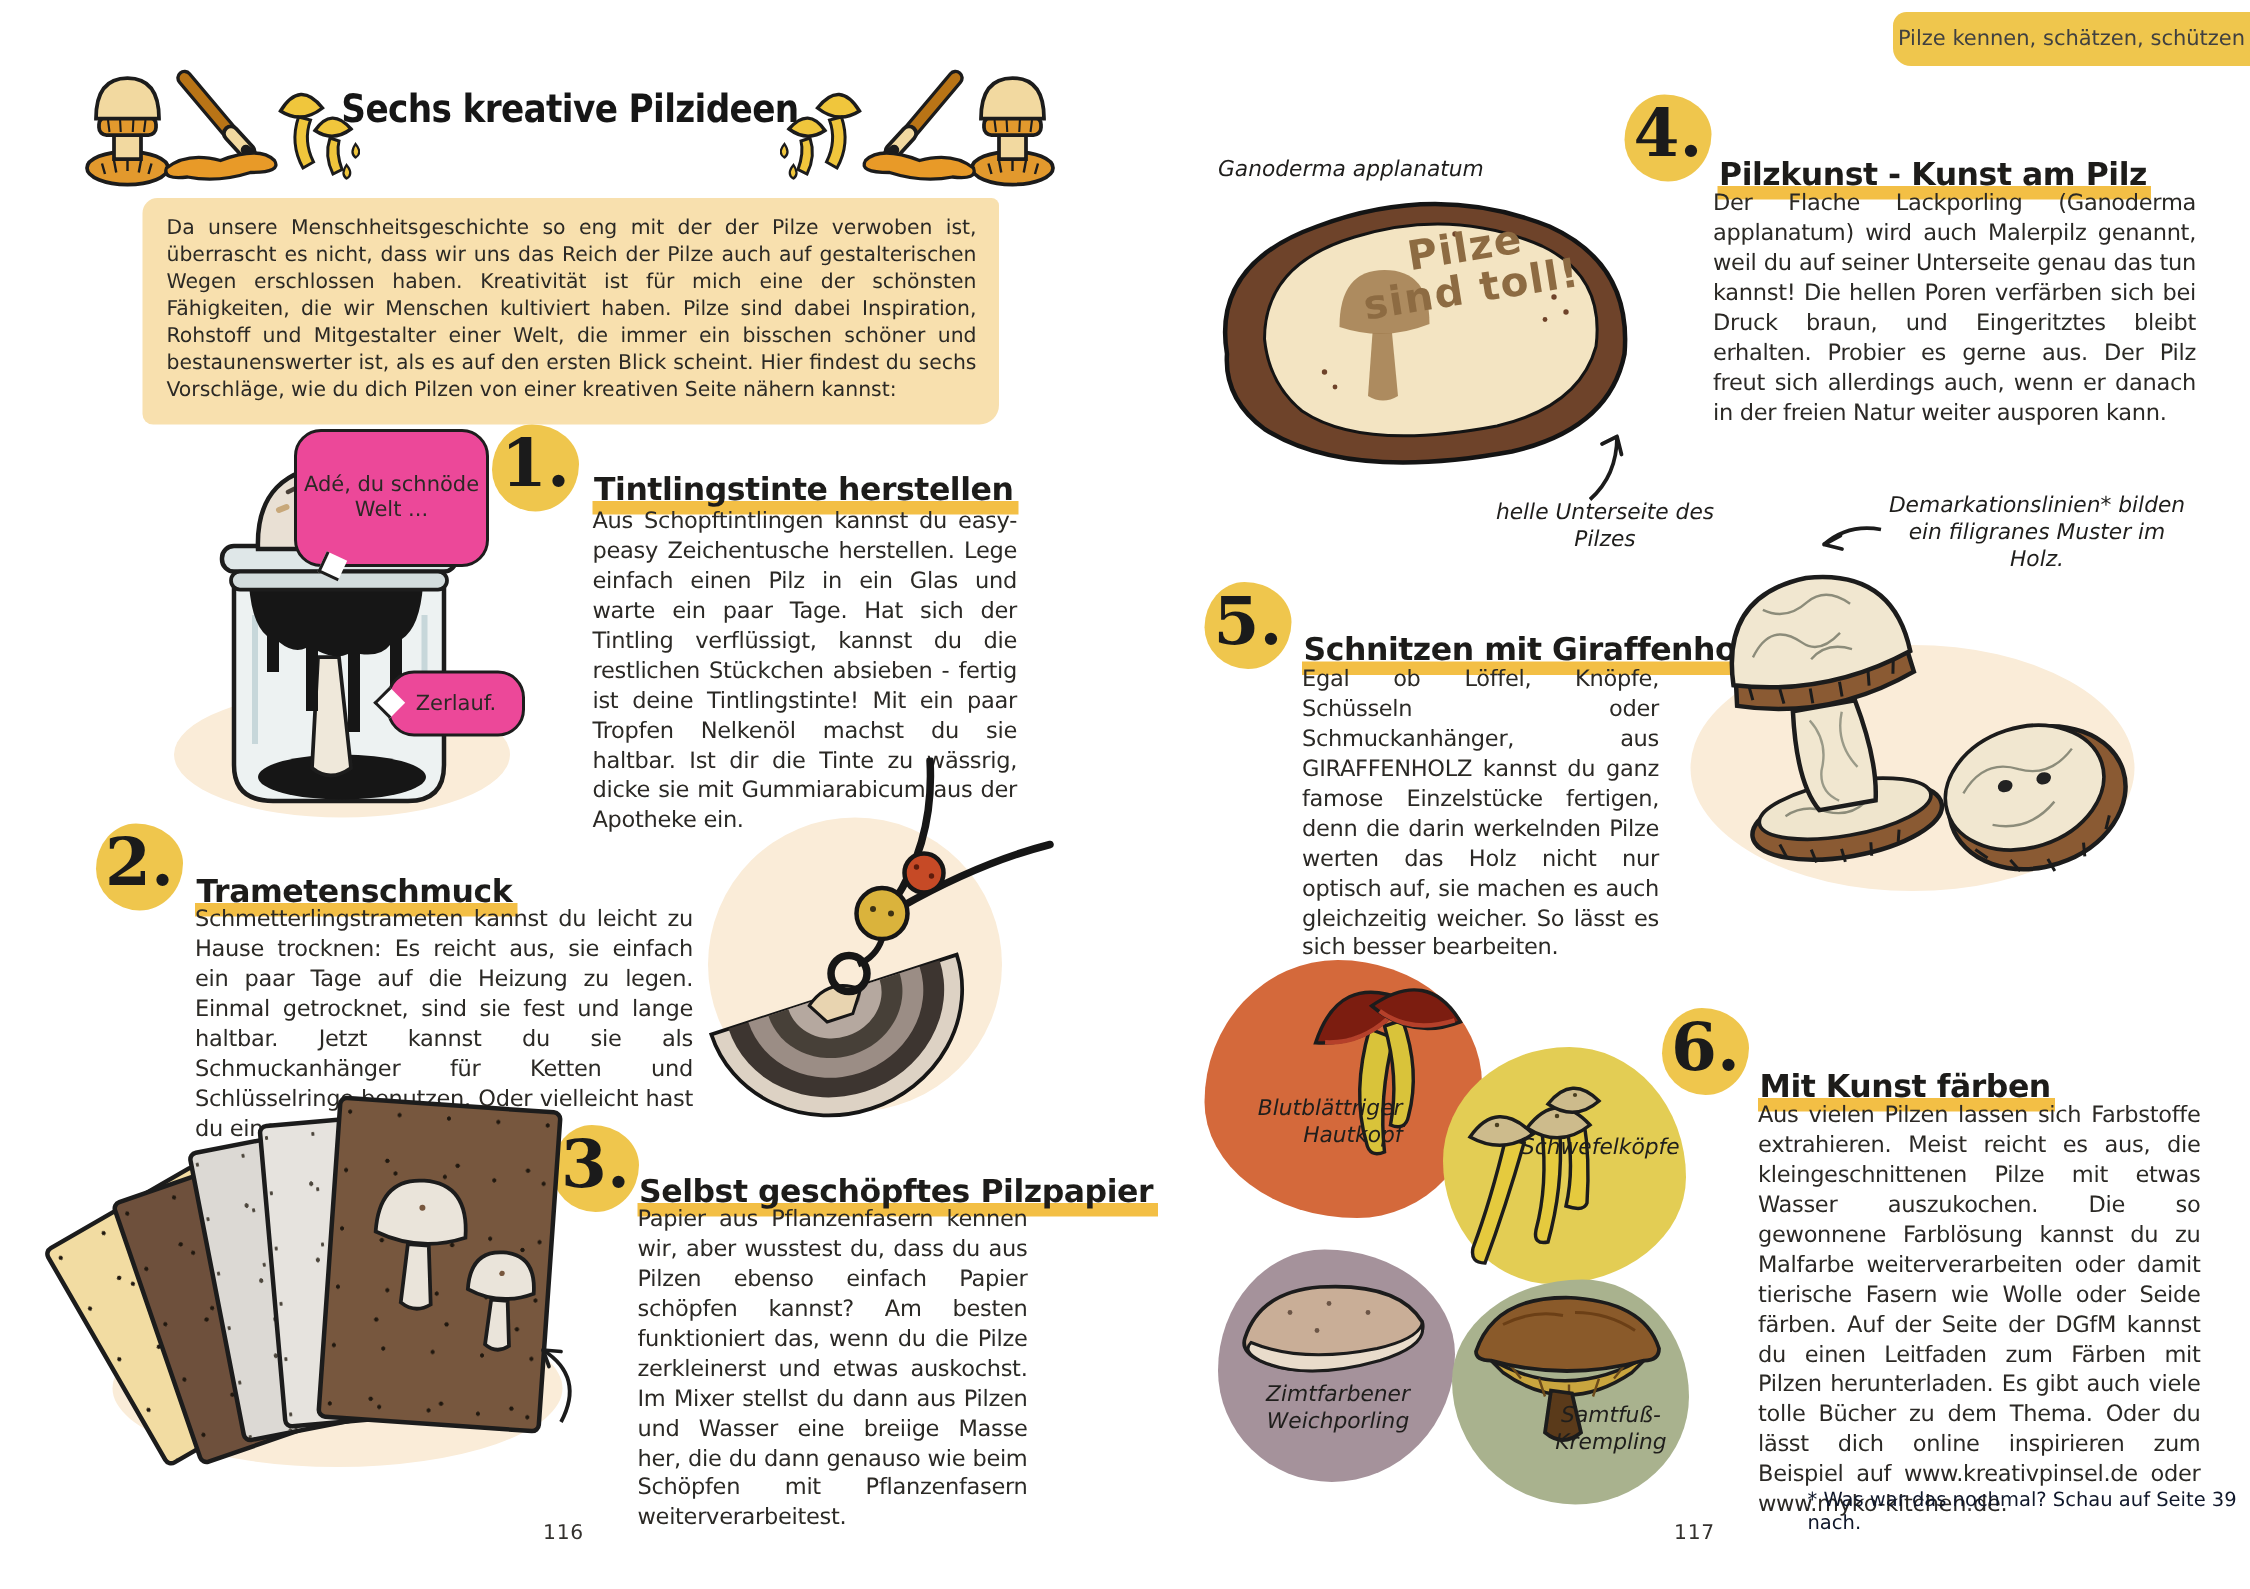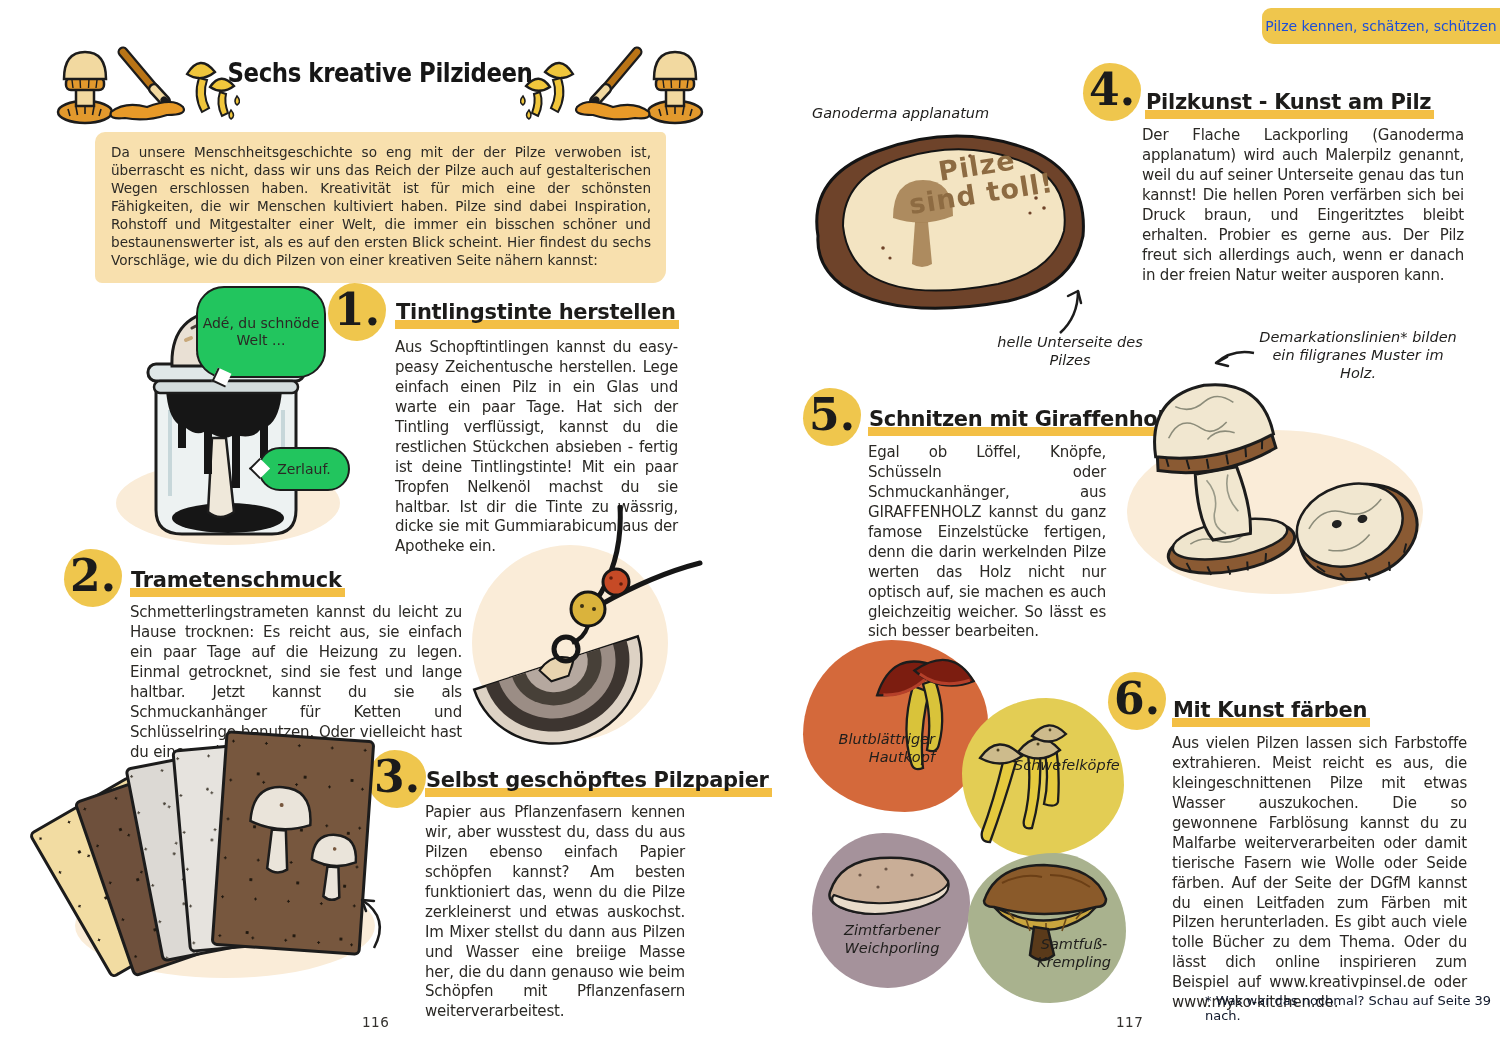--- a/index.html
+++ b/index.html
@@ -3,36 +3,36 @@
 <meta charset="utf-8">
 <style>
   html,body{margin:0;padding:0;background:#ffffff;}
   #spread{position:relative;width:1500px;height:1059px;background:#ffffff;overflow:hidden;
           font-family:"DejaVu Sans",sans-serif;color:var(--c-text,#2b2925);}
   .abs{position:absolute;}
   
   .badge{position:absolute;width:58px;height:58px;display:flex;align-items:center;justify-content:center;
          background:var(--c-accent_yellow,#efc64d);border-radius:46% 54% 50% 50%/52% 46% 54% 48%;}
   .badge .num{font-family:"DejaVu Serif",serif;font-weight:700;font-size:44px;line-height:1;color:#1b1b1b;transform:translateY(-2px);}
-  .sec-h{position:absolute;font-weight:700;font-size:21px;letter-spacing:-0.3px;color:#1d1c1a;white-space:nowrap;}
+  .sec-h{position:absolute;font-weight:700;font-size:21px;letter-spacing:-0.3px;color:#1d1c1a;white-space:nowrap;margin-top:14px;}
   .sec-h .hl{background-image:linear-gradient(var(--c-highlight_underline,#f3bf45),var(--c-highlight_underline,#f3bf45));
              background-size:102% 9px;background-position:0 95%;background-repeat:no-repeat;padding:0 3px 6px 1px;}
   .body-txt{position:absolute;font-size:15px;line-height:1.33;text-align:justify;letter-spacing:-0.2px;}
   .label-txt{position:absolute;font-size:14.5px;line-height:1.25;color:#1f1e1c;font-style:italic;}
   
   #page-title{position:absolute;left:205px;top:58px;width:350px;text-align:center;font-size:26px;font-weight:700;
               white-space:nowrap;transform:scaleX(.88);transform-origin:center;color:#161616;letter-spacing:-0.5px;}
   #intro-box{position:absolute;left:95px;top:132px;width:540px;padding:11px 15px 13px 16px;
              background:var(--c-intro_panel,#f8e0ae);border-radius:10px 5px 13px 7px;
              font-size:13.6px;line-height:1.33;text-align:justify;}
   
   #header-tab{position:absolute;left:1262px;top:8px;width:238px;height:36px;display:flex;align-items:center;justify-content:center;
-              background:var(--c-accent_yellow,#efc64d);border-radius:9px 0 0 12px;font-size:14px;font-weight:500;color:#1d4ed8;}
-  
-  .bubble{position:absolute;background:#22c55e;border:2.5px solid #1d1d1d;border-radius:28px;
+              background:var(--c-accent_yellow,#efc64d);border-radius:9px 0 0 12px;font-size:14px;font-weight:500;color:#404040;}
+  
+  .bubble{position:absolute;background:#ec4899;border:2.5px solid #1d1d1d;border-radius:18px;
           display:flex;align-items:center;justify-content:center;text-align:center;font-size:14px;line-height:1.2;}
   .bubble:after{content:"";position:absolute;width:13px;height:13px;background:#fff;
                 border-left:2.5px solid #1d1d1d;border-bottom:2.5px solid #1d1d1d;}
   #bubble-ade:after{bottom:-9px;left:16px;transform:rotate(25deg);}
   #bubble-zerlauf:after{left:-8px;top:12px;transform:rotate(45deg);}
   
   .sheet{position:absolute;border:3px solid #1c1c1c;border-radius:6px;}
   .speck-d{background-image:radial-gradient(#20180f 1.3px,transparent 1.5px),radial-gradient(#20180f 1.1px,transparent 1.3px);
            background-size:47px 53px,33px 39px;background-position:9px 12px,22px 27px;}
   .speck-l{background-image:radial-gradient(#4c463c 1.2px,transparent 1.4px),radial-gradient(#4c463c 1px,transparent 1.2px);

